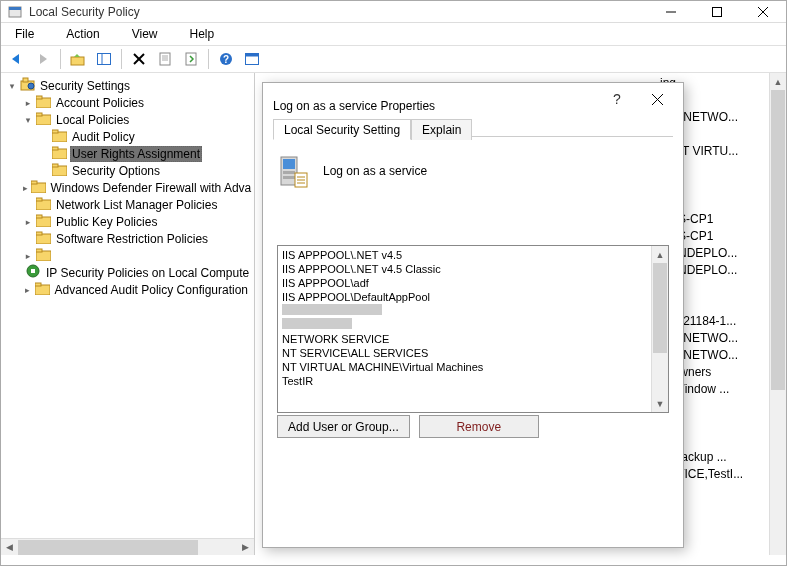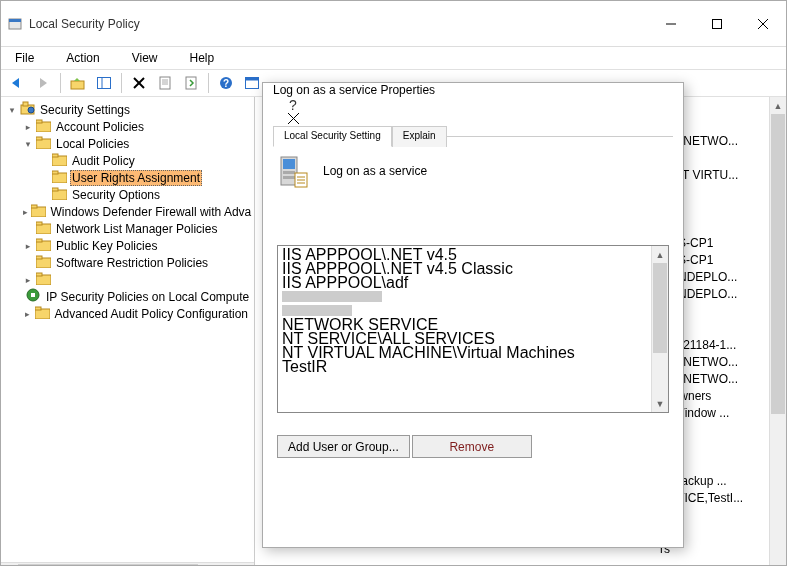--- a/index.html
+++ b/index.html
@@ -8,21 +8,21 @@
     font-family: "Segoe UI", Tahoma, sans-serif;
     font-size: 12px;
     background: #fff;
     color: #000;
     width: 787px;
     height: 566px;
     overflow: hidden;
     border: 1px solid #aaa;
   }
   .titlebar {
-    height: 46px;
+    height: 22px;
     display: flex;
     align-items: center;
     padding-left: 6px;
     border-bottom: 1px solid #ddd;
     background: #fff;
   }
   .titlebar .app-icon {
     width: 16px; height: 16px; margin-right: 6px;
     display:inline-flex;align-items:center;justify-content:center;
   }
@@ -78,21 +78,21 @@
     display: flex; align-items: center; gap: 3px;
     padding: 1px 2px;
     height: 17px;
   }
   .expander {
     width: 10px; height: 10px; display:inline-flex;align-items:center;justify-content:center;
     color:#666; font-size:9px;
   }
   .folder-ic { width:15px;height:13px; }
   .node.selected .label {
-    background: #fdba74;
+    background: #737373;
     border: 1px dotted #666;
     padding: 0 1px;
   }
   .label { padding: 0 2px; }
   .hscroll {
     position: absolute; bottom: 0; left:0; right:0;
     height: 17px; background:#f0f0f0;
     border-top:1px solid #ddd;
     display:flex;align-items:center;
   }
@@ -129,40 +129,39 @@
     left: 262px;
     width: 422px;
     height: 466px;
     background: #fff;
     border: 1px solid #aaa;
     box-shadow: 3px 3px 12px rgba(0,0,0,0.25);
     display:flex; flex-direction:column;
   }
   .dlg-title {
     height: 30px;
-    display:flex;align-items:flex-start;
+    display:flex;align-items:flex-end;
     padding: 0 6px 0 10px;
-    flex-direction: column;
   }
   .dlg-title .t { flex:1; font-size:12px; }
   .dlg-title .hbtn {
     width:40px;height:28px;display:flex;align-items:center;justify-content:center;color:#333;font-size:14px;
   }
   .dlg-body { flex:1; padding: 2px 10px 10px 10px; position:relative; }
   .tabs {
     display:flex; border-bottom:1px solid #ccc; height:22px;
   }
   .tab {
     padding: 3px 10px 2px 10px;
     border:1px solid #ccc;
     border-bottom:none;
     background:#f4f4f4;
     margin-right:0;
-    font-size:10px;
-    position:relative; top:11px;
+    font-size:12px;
+    position:relative; top:4px;
   }
   .tab.active {
     background:#fff;
     border-bottom:1px solid #fff;
   }
   .tabpage {
     padding: 14px 4px 4px 4px;
   }
   .policy-hdr {
     display:flex; align-items:center; gap:14px;
@@ -172,39 +171,39 @@
     width:32px;height:40px;display:flex;align-items:center;justify-content:center;
   }
   .listbox {
     border: 1px solid #888;
     height: 168px;
     display:flex;
   }
   .listbox .lb-content {
     flex:1;
     padding: 2px 4px;
-    font-size:16px;
+    font-size:11px;
     line-height:14px;
     overflow:hidden;
   }
   .listbox .lb-content div { white-space:nowrap; }
   .redacted {
     display:inline-block;
     background:#ccc;
     height:11px;
   }
   .lb-scroll {
     width:17px;background:#f0f0f0;border-left:1px solid #ddd;
     display:flex;flex-direction:column;
   }
   .lb-scroll .a{height:17px;display:flex;align-items:center;justify-content:center;color:#666;font-size:9px;}
   .lb-scroll .trk{flex:1;position:relative;}
   .lb-scroll .th{position:absolute;left:1px;right:1px;background:#cfcfcf;}
   .btnrow {
-    display:flex; gap:2px; margin-top:22px;
+    display:flex; gap:9px; margin-top:2px;
   }
   .btn {
     min-width:120px; height:23px;
     border:1px solid #999;
     background:#efefef;
     font-size:12px;
     display:flex;align-items:center;justify-content:center;
     padding: 0 10px;
   }
   .btn.disabled { color:#7f1d1d; }
@@ -528,20 +527,21 @@
             <line x1="20" y1="32" x2="28" y2="32" stroke="#b88a1f"></line>
           </svg>
         </span>
         <span>Log on as a service</span>
       </div>
       <div class="listbox">
         <div class="lb-content" id="lb-content">
             <div>IIS APPPOOL\.NET v4.5</div>
             <div>IIS APPPOOL\.NET v4.5 Classic</div>
             <div>IIS APPPOOL\adf</div>
+            <div>IIS APPPOOL\DefaultAppPool</div>
             <div><span class="redacted" style="width: 100px;"></span></div>
             <div><span class="redacted" style="width: 70px;"></span></div>
             <div>NETWORK SERVICE</div>
             <div>NT SERVICE\ALL SERVICES</div>
             <div>NT VIRTUAL MACHINE\Virtual Machines</div>
             <div>TestIR</div>
           </div>
         <div class="lb-scroll">
           <div class="a">▲</div>
           <div class="trk">

